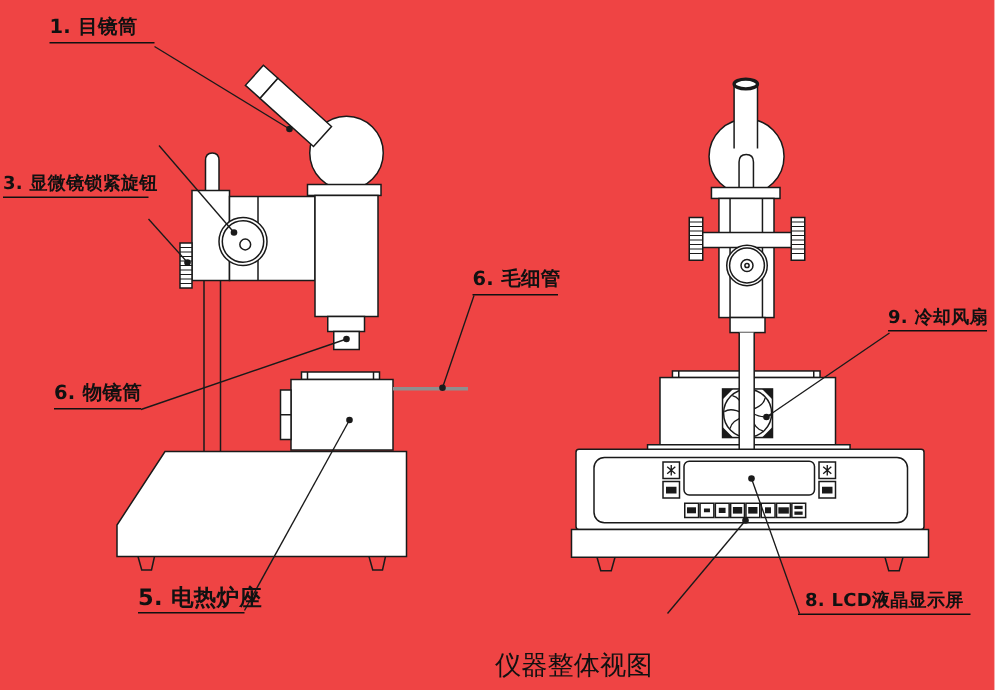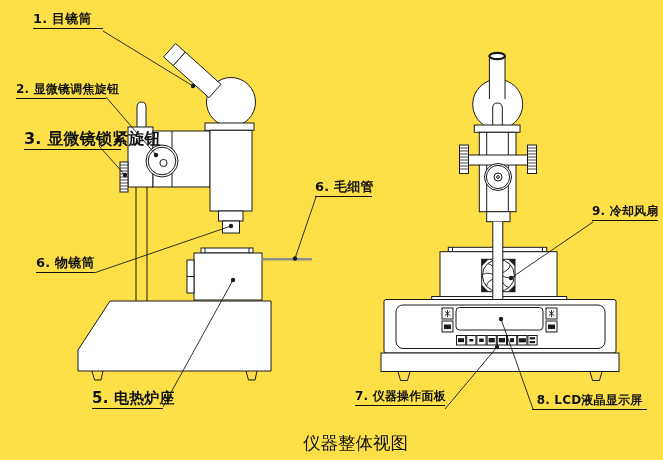--- a/index.html
+++ b/index.html
@@ -1,27 +1,27 @@
 <!DOCTYPE html>
 <html><head>
 <meta charset="utf-8">
 <style>
   html,body{margin:0;padding:0;background:#fff;}
   .stage{
-    position:relative;width:663px;height:460px;background:#fde047;overflow:hidden;
+    position:relative;width:663px;height:460px;background:#ef4444;overflow:hidden;
     font-family:"DejaVu Sans","Liberation Sans",sans-serif;
   }
   .stage svg{position:absolute;left:0;top:0;}
   .lbl{
     position:absolute;font-weight:bold;color:#111;line-height:1.15;
     border-bottom:1.5px solid #111;padding-bottom:1px;white-space:nowrap;
     letter-spacing:0.2px;
   }
   .caption{
-    position:absolute;color:#111;font-weight:500;text-align:left;white-space:nowrap;
+    position:absolute;color:#111;font-weight:500;text-align:right;white-space:nowrap;
   }
 </style>
 </head>
 <body>
 
 <div class="stage">
 
 <svg width="663" height="460" viewBox="0 0 663 460">
   <g stroke="#1a1a1a" stroke-width="1" fill="none">
 
@@ -223,24 +223,22 @@
         <circle cx="295" cy="258.5" r="2.2"></circle>
         <circle cx="497" cy="347" r="2.2"></circle>
         <circle cx="501" cy="319" r="2.2"></circle>
         <circle cx="511" cy="278" r="2.2"></circle>
       </g>
     </g>
   </g>
 </svg>
 
 <div class="lbl" style="left:33px;  top:12px;  width:70px;  font-size:13px;">1. 目镜筒</div>
-<div class="lbl" style="left:16px;  top:83px;  width:90px;  font-size:12px;">2. 显微镜调焦旋钮</div>
-<div class="lbl" style="left:2px;   top:130px; width:97px;  font-size:16px;margin-left:22px;">3. 显微镜锁紧旋钮</div>
+<div class="lbl" style="left:2px;   top:116px; width:97px;  font-size:12px;">3. 显微镜锁紧旋钮</div>
 <div class="lbl" style="left:36px;  top:256px; width:58px;  font-size:13px;">6. 物镜筒</div>
 <div class="lbl" style="left:92px;  top:390px; width:71px;  font-size:15px;">5. 电热炉座</div>
 <div class="lbl" style="left:315px; top:180px; width:57px;  font-size:13px;text-align:right;">6. 毛细管</div>
-<div class="lbl" style="left:355px; top:390px; width:90px;  font-size:12px;">7. 仪器操作面板</div>
 <div class="lbl" style="left:532px; top:394px; width:115px; font-size:12px;text-align:center;">8. LCD液晶显示屏</div>
 <div class="lbl" style="left:592px; top:205px; width:66px;  font-size:12px;">9. 冷却风扇</div>
 
 <div class="caption" style="left:303px; top:431px; width:132px; font-size:17.5px;">仪器整体视图</div>
 
 </div>
 
 </body></html>

